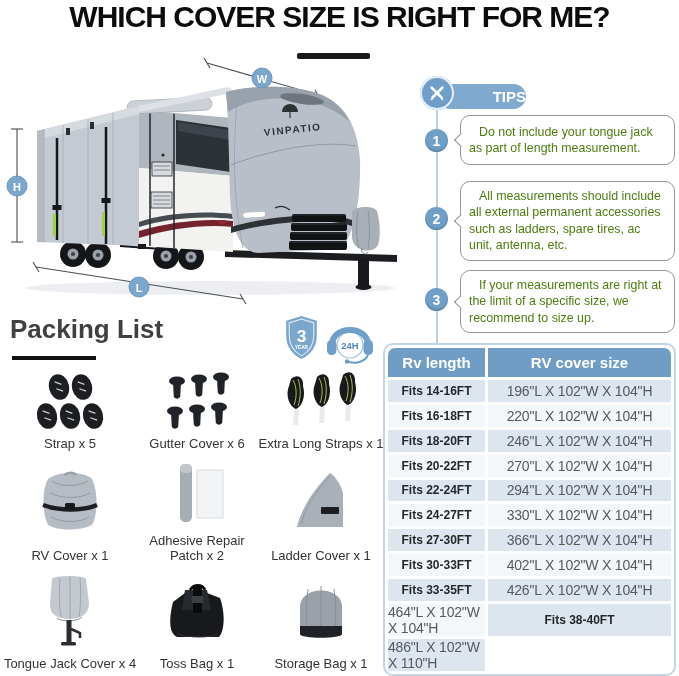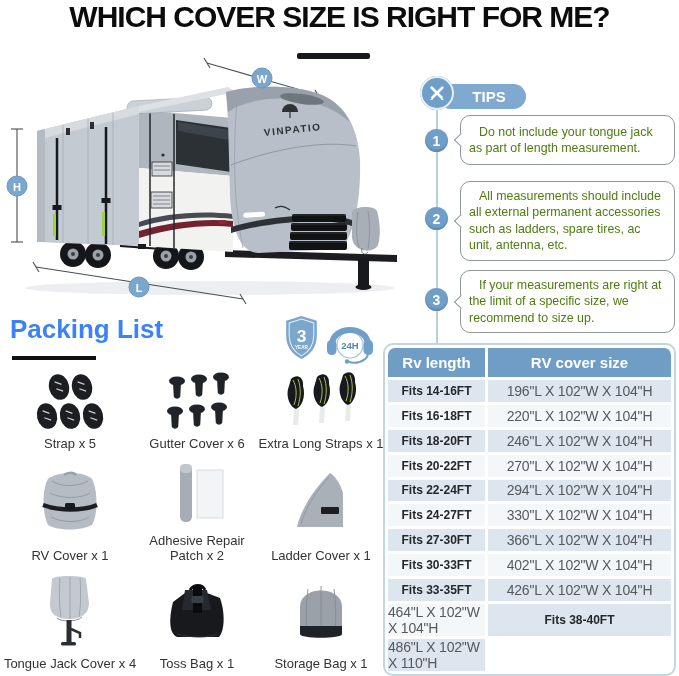--- a/index.html
+++ b/index.html
@@ -6,39 +6,39 @@
   .canvas{position:relative;width:679px;height:676px;background:#fff;overflow:hidden;
           font-family:"Liberation Sans",sans-serif;}
   .title{position:absolute;top:0;left:0;right:0;text-align:center;
          font-size:30px;font-weight:800;letter-spacing:-1px;color:#0c0c0c;white-space:nowrap;}
   
   .rv-svg{position:absolute;left:0;top:48px;width:430px;height:262px;}
   
   .tips{position:absolute;left:415px;top:74px;width:264px;height:262px;}
   .tips-pill{position:absolute;left:23px;top:10px;width:88px;height:25px;background:#7fa9ce;
              border-radius:13px;color:#fff;font-weight:bold;font-size:15px;line-height:25px;
-             text-align:center;padding-left:14px;box-sizing:border-box;}
+             text-align:right;padding-left:14px;box-sizing:border-box;}
   .tips-circle{position:absolute;left:5px;top:2px;width:34px;height:34px;border-radius:50%;
                background:#6f9fc9;display:flex;align-items:center;justify-content:center;
                box-shadow:0 0 0 2px #e8f0f7 inset;}
   .tips-vline{position:absolute;left:21px;top:36px;width:2px;height:252px;background:#b9cfe0;}
   .tip-num{position:absolute;width:23px;height:23px;border-radius:50%;background:#6f9fc9;
            color:#fff;font-weight:bold;font-size:14px;display:flex;align-items:center;
            justify-content:center;left:10px;box-shadow:inset 0 -2px 2px rgba(0,0,0,.15);}
   .tip-bubble{position:absolute;left:45px;width:215px;background:#fff;border:1.4px solid #8f969c;
               border-radius:10px;box-sizing:border-box;padding:6px 8px;display:flex;align-items:center;}
   .tip-bubble:before{content:"";position:absolute;left:-5px;top:50%;margin-top:-5px;width:9px;height:9px;
               background:#fff;border-left:1.4px solid #8f969c;border-bottom:1.4px solid #8f969c;
               transform:rotate(45deg);}
   .tip-text{font-size:12.4px;line-height:1.32;color:#4d7c0f;text-indent:10px;}
   .tb1{top:41px;min-height:50px;}  .tn1{top:55px;}
   .tb2{top:107px;min-height:78px;} .tn2{top:133px;}
   .tb3{top:196px;min-height:62px;} .tn3{top:214px;}
   
-  .pack-head{position:absolute;left:10px;top:314px;font-size:26px;font-weight:800;color:#3b82f6;margin:0;}
+  .pack-head{position:absolute;left:10px;top:314px;font-size:26px;font-weight:800;color:#404040;margin:0;}
   .pack-underline{position:absolute;left:12px;top:356px;width:84px;height:3.5px;background:#111;}
   .badge-shield{position:absolute;left:283px;top:315px;}
   .badge-headset{position:absolute;left:324px;top:318px;}
   .pack-grid{position:absolute;left:2px;top:366px;width:384px;height:308px;display:grid;
              grid-template-columns:136px 118px 130px;grid-template-rows:88px 112px 108px;}
   .pack-cell{display:flex;flex-direction:column;align-items:center;justify-content:flex-end;}
   .pack-icon{flex:1;display:flex;align-items:center;justify-content:center;}
   .pack-label{font-size:13px;color:#333;text-align:center;white-space:nowrap;line-height:1.15;padding-bottom:2px;}
   .pack-label.wrap{white-space:normal;width:118px;}
   

